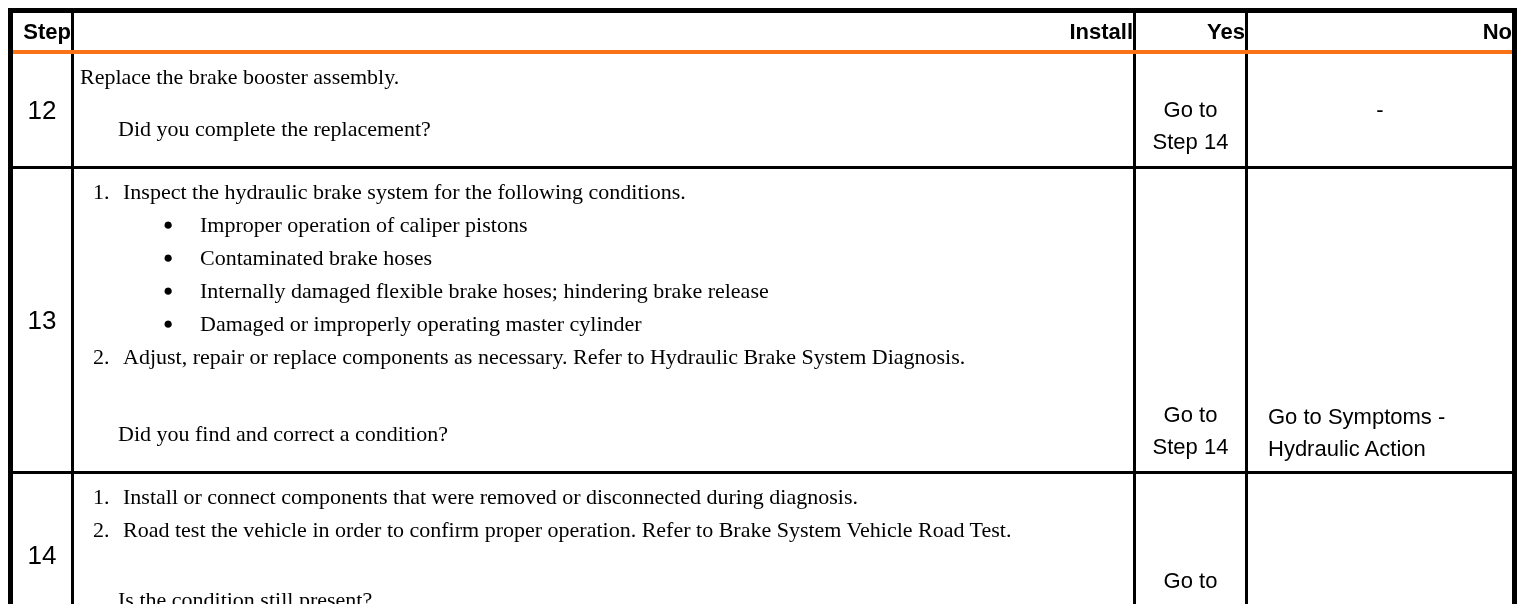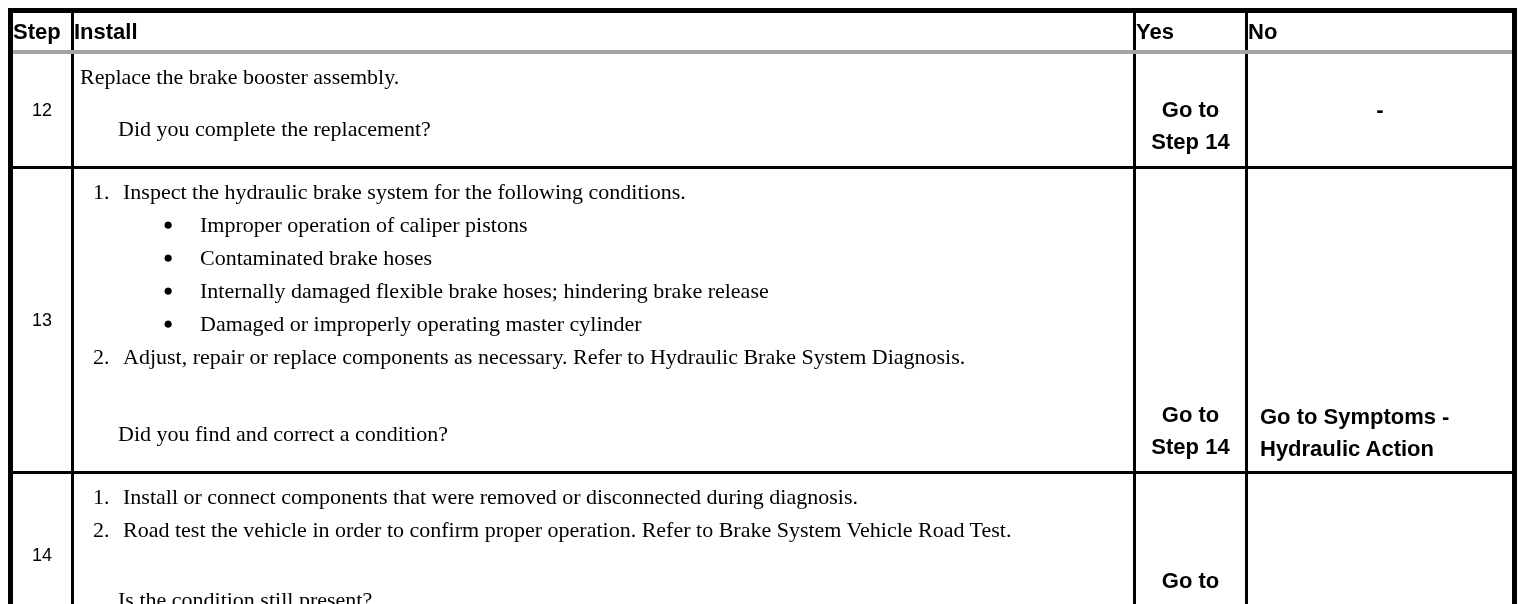--- a/index.html
+++ b/index.html
@@ -32,34 +32,34 @@
   col.c-yes    { width: 112px; }
   col.c-no     { width: 268px; }
 
   th, td {
     border: 3px solid #000;
     padding: 0;
     font-size: 22px;
   }
   thead th {
     font-weight: bold;
-    text-align: left;
+    text-align: right;
     height: 37px;
     line-height: 24px;
-    border-bottom: 4px solid #a3a3a3;
+    border-bottom: 4px solid #f97316;
     vertical-align: middle;
   }
   tr.row-12 > td { height: 100px; }
   tr.row-13 > td { height: 290px; }
   tr.row-14 > td { height: 151px; }
 
   td.step-cell {
     text-align: center;
     vertical-align: middle;
-    font-size: 18px;
+    font-size: 26px;
   }
   td.action-cell {
     vertical-align: top;
     padding: 6px 8px 6px 6px;
   }
   .action-inner {
     display: flex;
     flex-direction: column;
     line-height: 33px;
     font-family: Liberation Serif, serif;
@@ -104,23 +104,23 @@
     text-align: center;
     padding-bottom: 6px;
     line-height: 32px;
   }
   td.no-cell.v-middle {
     vertical-align: middle;
     padding-bottom: 0;
   }
   td.no-cell.align-left {
     text-align: left;
-    padding-left: 12px;
-  }
-  .cell-line { display: block; font-weight: bold; }
+    padding-left: 20px;
+  }
+  .cell-line { display: block; }
 </style>
 </head>
 <body>
 
 <div class="table-wrap">
   <table class="diag">
     <colgroup>
       <col class="c-step">
         <col class="c-action">
         <col class="c-yes">

